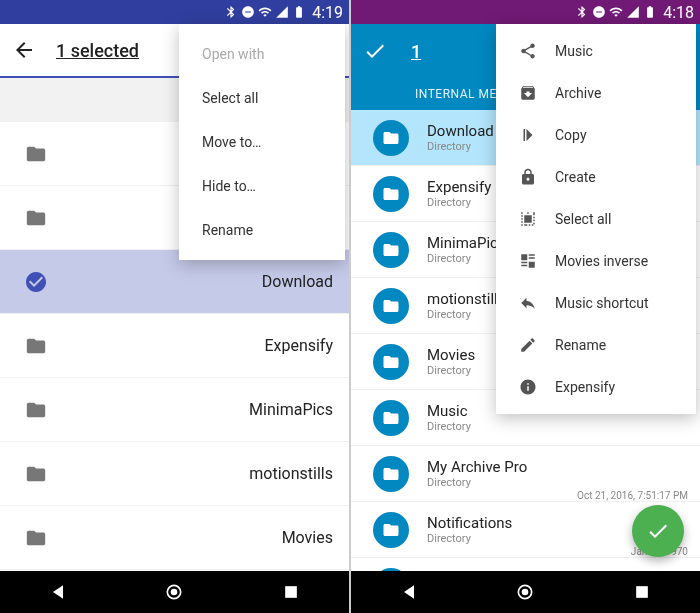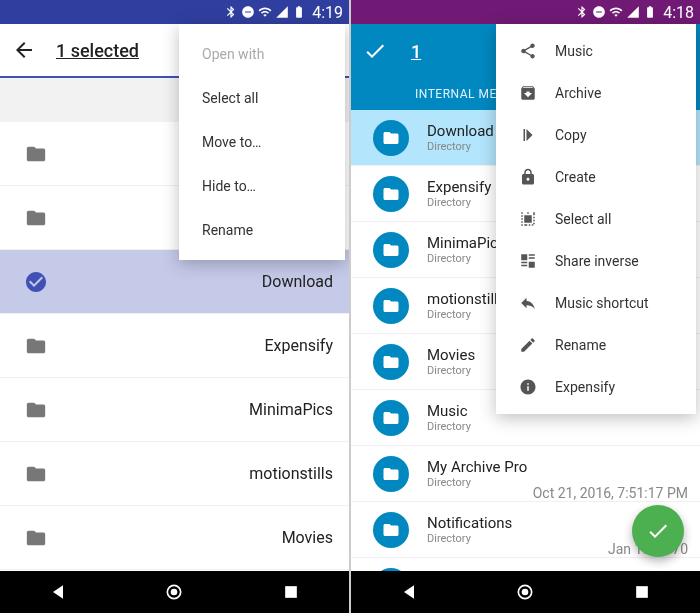--- a/index.html
+++ b/index.html
@@ -37,21 +37,21 @@
   .p2 .row .icon-wrap { width: 48px; }
   .folder-gray svg { width: 22px; height: 22px; fill: #777; }
   .check-circle svg { width: 24px; height: 24px; fill: #3f51b5; }
   .folder-blue { width: 36px; height: 36px; border-radius: 50%; background: #0288c1; display: flex; align-items: center; justify-content: center; }
   .folder-blue svg { width: 18px; height: 18px; fill: #fff; }
   .row .texts { flex: 1; margin-left: 16px; display: flex; flex-direction: column; justify-content: center; }
   .p2 .row .texts { margin-left: 12px; }
   .row .name { font-size: 15px; color: #222; }
   .p1 .row .name { font-size: 16px; }
   .row .sub { font-size: 11px; color: #888; }
-  .row .date { font-size: 14px; color: #888; align-self: flex-end; }
+  .row .date { font-size: 10px; color: #888; align-self: flex-end; }
 
   
   .menu { position: absolute; background: #fff; box-shadow: 0 4px 16px rgba(0,0,0,0.25); z-index: 10; }
   .p1 .menu { top: 24px; right: 4px; width: 166px; padding: 8px 0; }
   .p2 .menu { top: 24px; right: 4px; width: 200px; padding: 6px 0; }
   .menu-item { height: 44px; display: flex; align-items: center; padding: 0 23px; font-size: 14px; color: #333; }
   .p2 .menu-item { height: 42px; gap: 18px; }
   .menu-item.disabled { color: #aaa; }
   .menu-item svg { width: 18px; height: 18px; fill: #555; flex-shrink: 0; }
 
@@ -462,21 +462,21 @@
     <div class="menu-item">
         <svg viewBox="0 0 24 24">
           <use href="#i-selectall"></use>
         </svg>
         <span>Select all</span>
       </div>
     <div class="menu-item">
         <svg viewBox="0 0 24 24">
           <use href="#i-selectinv"></use>
         </svg>
-        <span>Share inverse</span>
+        <span>Movies inverse</span>
       </div>
     <div class="menu-item">
         <svg viewBox="0 0 24 24">
           <use href="#i-reply"></use>
         </svg>
         <span>Music shortcut</span>
       </div>
     <div class="menu-item">
         <svg viewBox="0 0 24 24">
           <use href="#i-edit"></use>

